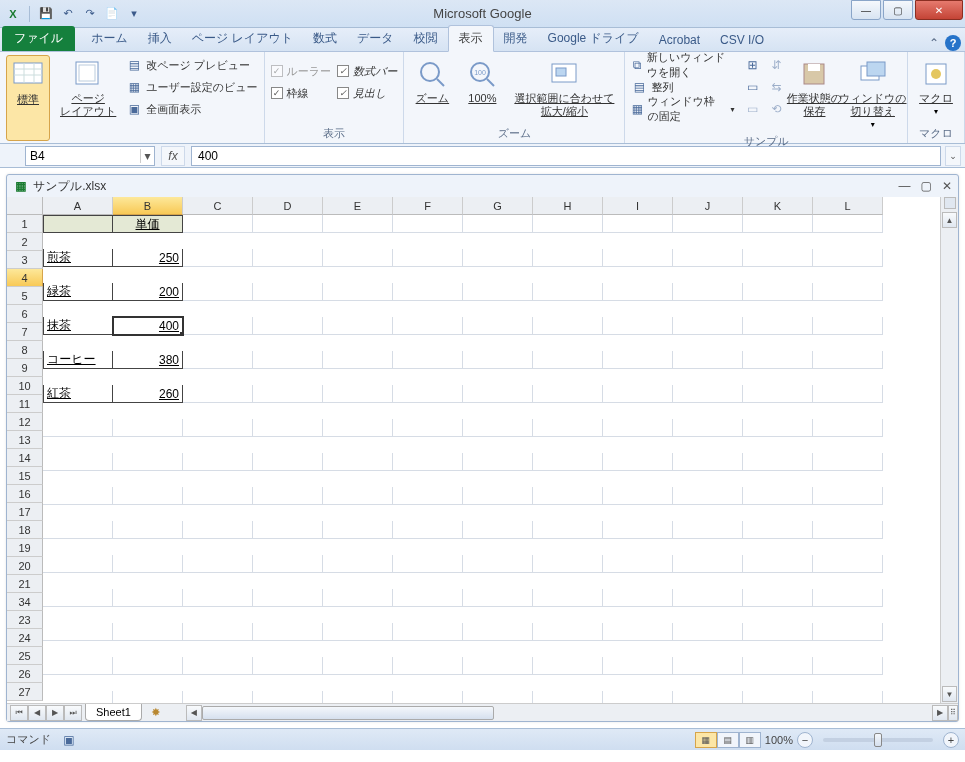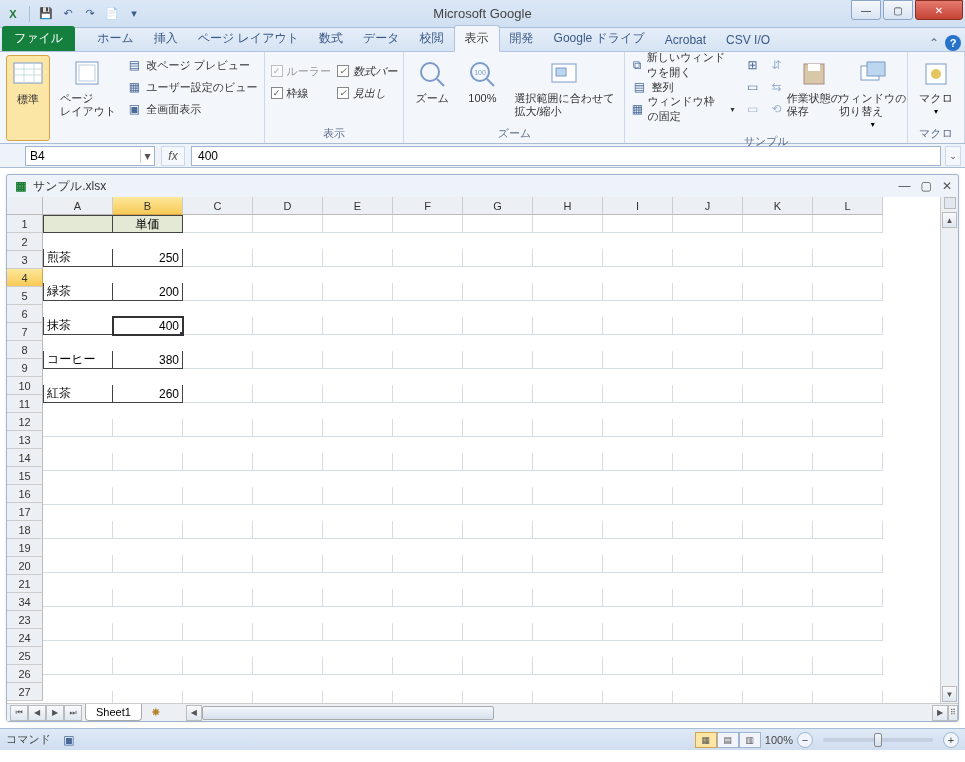--- a/index.html
+++ b/index.html
@@ -10,34 +10,34 @@
 .titlebar-left { display: flex; align-items: center; gap: 4px; padding-left: 4px; }
 .qat-btn { width: 18px; height: 18px; display: flex; align-items: center; justify-content: center; color: #3b5a8a; font-size: 11px; }
 .qat-sep { width: 1px; height: 16px; background: #a8bdd6; margin: 0 3px; }
 .app-title { position: absolute; left: 50%; transform: translateX(-50%); color: #444; font-size: 13px; }
 .win-controls { position: absolute; right: 0; top: 0; display: flex; height: 22px; }
 .win-btn { width: 30px; height: 20px; background: linear-gradient(#f5f8fc,#d8e4f2); border: 1px solid #8aa5c8; border-radius: 0 0 3px 3px; display:flex;align-items:center;justify-content:center; font-size:10px; color:#333; margin-right:2px; }
 .win-close { width: 48px; background: linear-gradient(#e67a6e,#c44436); color:#fff; border-color:#8b2e22; }
 
 
 .ribbon-tabs { height: 24px; background: linear-gradient(#e6eef9,#d6e3f3); display:flex; align-items:flex-end; padding-left:2px; border-bottom: 1px solid #b0c2dc; position:relative;}
-.tab-file { background:#15803d; color:#fff; padding:4px 12px; font-size:12px; border-radius:3px 3px 0 0; margin-right:12px; }
+.tab-file { background:#15803d; color:#fff; padding:4px 12px; font-size:12px; border-radius:3px 3px 0 0; margin-right:6px; }
 .tab { padding:4px 10px; color:#3a5a88; font-size:12px; cursor:default; }
 .tab.active { background:#f3f6fb; border:1px solid #b0c2dc; border-bottom:1px solid #f3f6fb; border-radius:3px 3px 0 0; margin-bottom:-1px; color:#444; }
 .ribbon-help { position:absolute; right:4px; display:flex; gap:6px; align-items:center; }
 .help-circle { width:16px;height:16px;border-radius:50%;background:#2673c9;color:#fff;display:flex;align-items:center;justify-content:center;font-size:11px;font-weight:bold; }
 
 
 .ribbon { height: 92px; background:#f3f6fb; border-bottom:1px solid #a8bdd6; display:flex; }
 .group { border-right:1px solid #cdd9ea; padding:3px 6px 2px; display:flex; flex-direction:column; justify-content:space-between; }
 .group-content { display:flex; gap:6px; flex:1; }
 .group-label { text-align:center; font-size:11px; color:#5b6d88; padding-top:2px; }
 .big-btn { display:flex; flex-direction:column; align-items:center; justify-content:flex-start; padding:3px 4px; min-width:44px; gap:2px;}
 .big-btn.active { background:#fce6a6; border:1px solid #d6a44a; border-radius:3px; }
-.big-btn-label { font-size:11px; text-align:left; color:#333; line-height:1.2; }
+.big-btn-label { font-size:11px; text-align:center; color:#333; line-height:1.2;text-decoration:underline; }
 .small-row { display:flex; align-items:center; gap:4px; font-size:11px; color:#333; height:20px; }
 .chk { width:12px;height:12px;border:1px solid #888;background:#fff;display:inline-flex;align-items:center;justify-content:center;font-size:9px;color:#888; }
 .chk.on::after { content:"✓"; color:#555; }
 .mini-icon { width:16px;height:16px;display:inline-flex;align-items:center;justify-content:center;font-size:12px;color:#4a6a9a; }
 .stack { display:flex; flex-direction:column; gap:2px; }
 
 
 .formula-row { height: 24px; display:flex; align-items:center; border-bottom:1px solid #a8bdd6; background:#eef3fa; }
 .namebox { width:130px; height:20px; margin-left:25px; background:#fff; border:1px solid #9fb4d0; display:flex; align-items:center; padding:0 4px; font-size:12px; position:relative;}
 .namebox .dd { position:absolute; right:0; width:14px; text-align:center; color:#555; border-left:1px solid #ccc;}
@@ -54,21 +54,21 @@
 
 .grid-wrap { flex:1; overflow:hidden; position:relative; }
 .corner-cell { position:absolute; left:0; top:0; width:36px; height:18px; background:#eceff3; border-right:1px solid #bbb; border-bottom:1px solid #bbb; z-index:3;}
 .col-headers { position:absolute; left:36px; top:0; height:18px; display:flex; z-index:2; background:#eceff3;}
 .col-h { width:70px; height:18px; border-right:1px solid #ccc; border-bottom:1px solid #bbb; display:flex;align-items:center;justify-content:center; font-size:11px; color:#333; background:#eceff3;}
 .col-h.sel { background: linear-gradient(#fde89a,#f8c956); border-bottom-color:#d6a44a;}
 .row-headers { position:absolute; left:0; top:18px; width:36px; z-index:2; background:#eceff3;}
 .row-h { height:18px; width:36px; border-right:1px solid #bbb; border-bottom:1px solid #ccc; display:flex;align-items:center;justify-content:center; font-size:11px; color:#333; background:#eceff3;}
 .row-h.sel { background: linear-gradient(#fde89a,#f8c956); border-right-color:#d6a44a;}
 .cells { position:absolute; left:36px; top:18px; }
-.row { display:flex; height:34px; }
+.row { display:flex; height:34px;text-decoration:underline; }
 .cell { width:70px; height:18px; border-right:1px solid #d6dce5; border-bottom:1px solid #d6dce5; font-size:12px; padding:0 3px; display:flex; align-items:center; overflow:hidden; white-space:nowrap;}
 .cell.border-b { border-bottom:1px solid #444; }
 .cell.border-r { border-right:1px solid #444; }
 .cell.border-t { border-top:1px solid #444; }
 .cell.border-l { border-left:1px solid #444; }
 .cell.header-cell { background:#e4e9d5; justify-content:center; }
 .cell.num { justify-content:flex-end; }
 .active-cell { outline:2px solid #333; outline-offset:-1px; z-index:5; position:relative;}
 .fill-handle { position:absolute; width:5px; height:5px; background:#333; bottom:-3px; right:-3px;}
 

